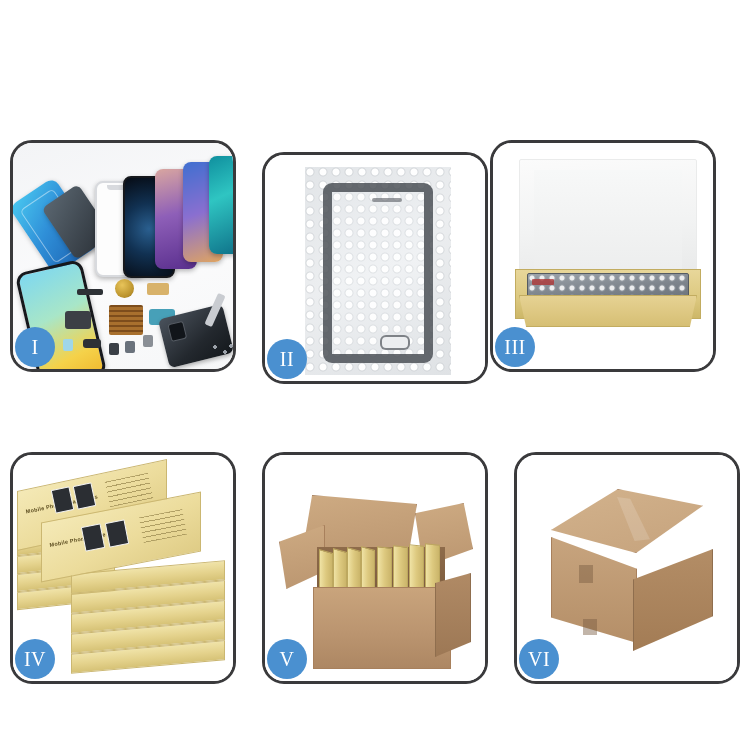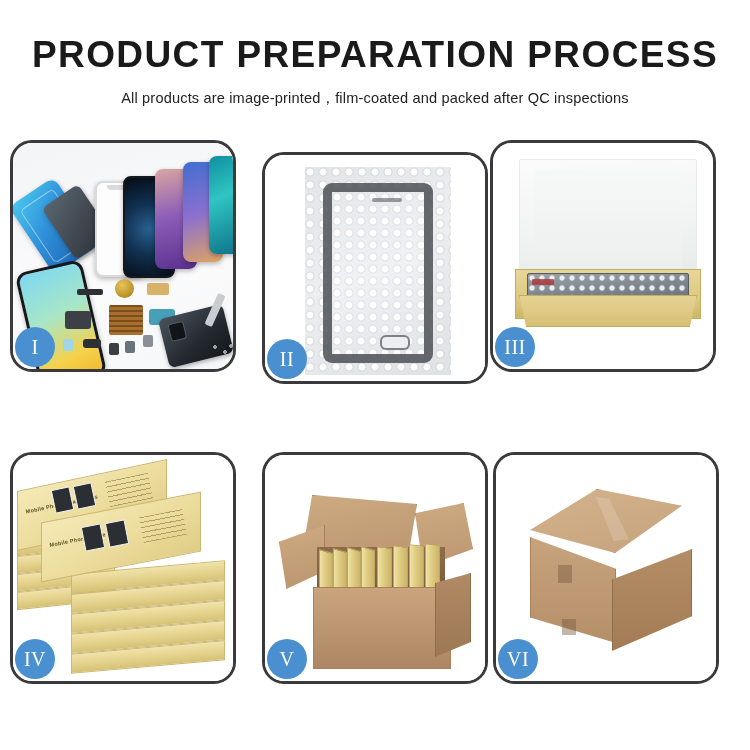--- a/index.html
+++ b/index.html
@@ -29,21 +29,21 @@
     background:#ffffff;box-sizing:border-box;overflow:visible;
   }
   .panel .clip{
     position:absolute;inset:0;border-radius:19px;overflow:hidden;
   }
   .p1{left:10px;top:0;}
   .p2{left:262px;top:12px;}
   .p3{left:490px;top:0;}
   .p4{left:10px;top:312px;}
   .p5{left:262px;top:312px;}
-  .p6{left:493px;top:312px;}
+  .p6{left:514px;top:312px;}
 
   
   .badge{
     position:absolute;left:2px;bottom:2px;width:40px;height:40px;
     border-radius:50%;background:#4a90d0;
     display:flex;align-items:center;justify-content:center;
     color:#ffffff;font-family:"Liberation Serif", serif;
     font-size:20px;letter-spacing:0.5px;z-index:9;
   }
 
@@ -257,24 +257,20 @@
     background:rgba(255,255,255,.16);
     clip-path:polygon(40% 0,52% 4%,70% 96%,56% 100%);
   }
   .bx-tab{position:absolute;background:rgba(120,92,64,.45);}
 </style>
 </head>
 <body>
 
 <div class="page">
 
-  <div class="header">
-    <h1 class="title">PRODUCT PREPARATION PROCESS</h1>
-    <p class="subtitle">All products are image-printed，film-coated and packed after QC inspections</p>
-  </div>
 
   <div class="grid">
 
     <div class="panel p1">
       <div class="clip">
         <div class="ph ph-blue-film"></div>
         <div class="ph ph-dark-small"></div>
         <div class="ph ph-white"></div>
         <div class="ph ph-black"></div>
         <div class="ph ph-purple"></div>

